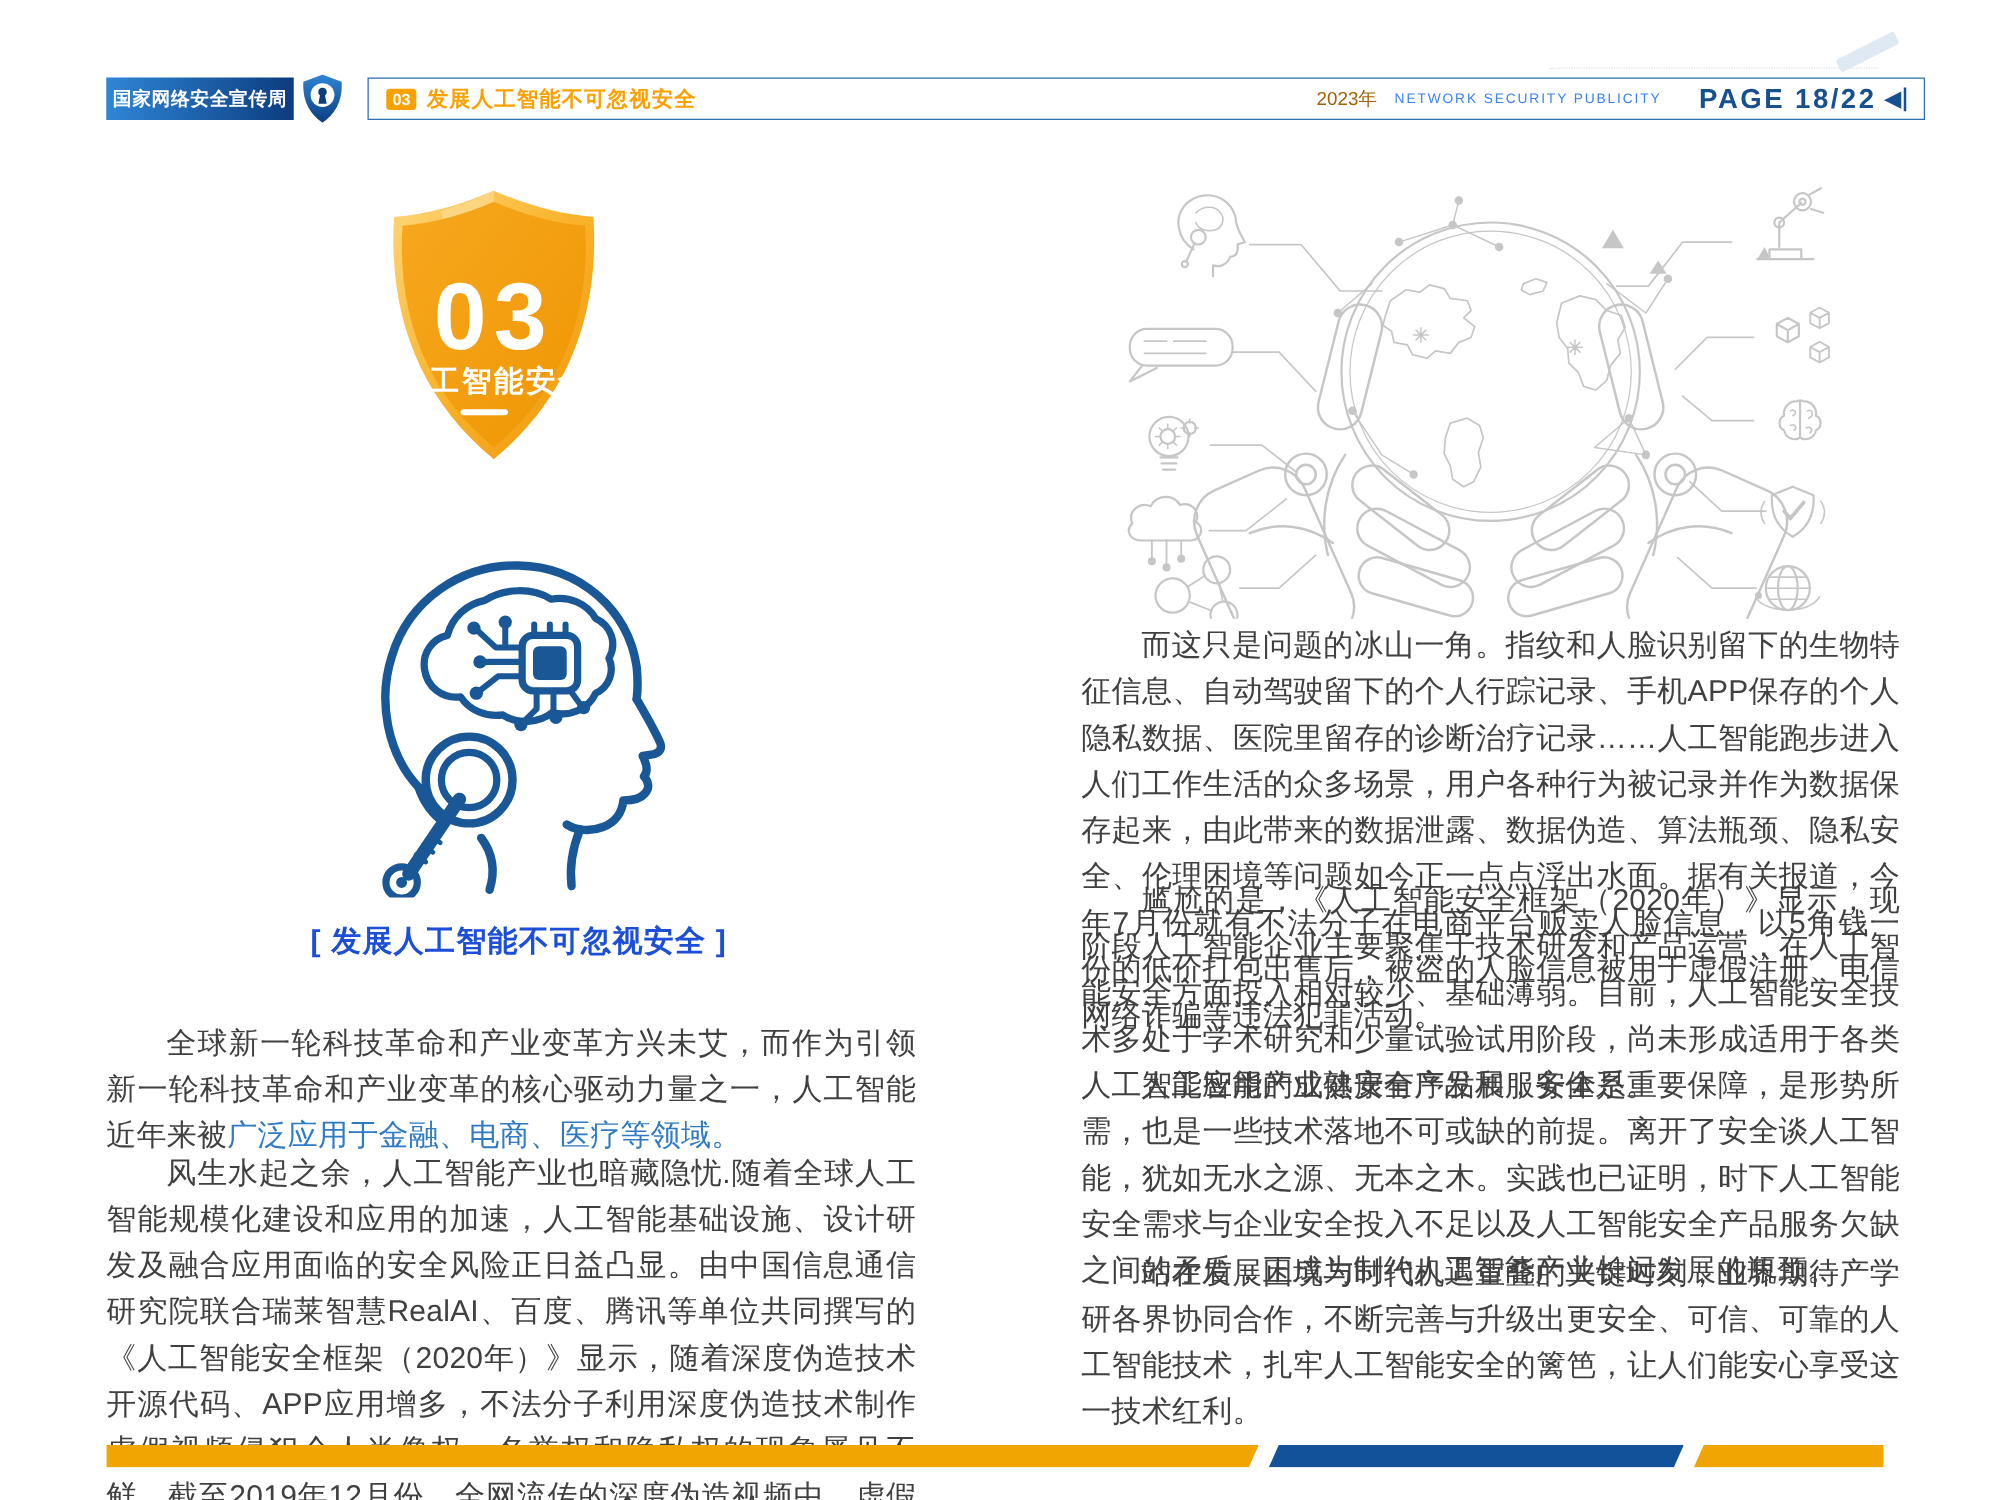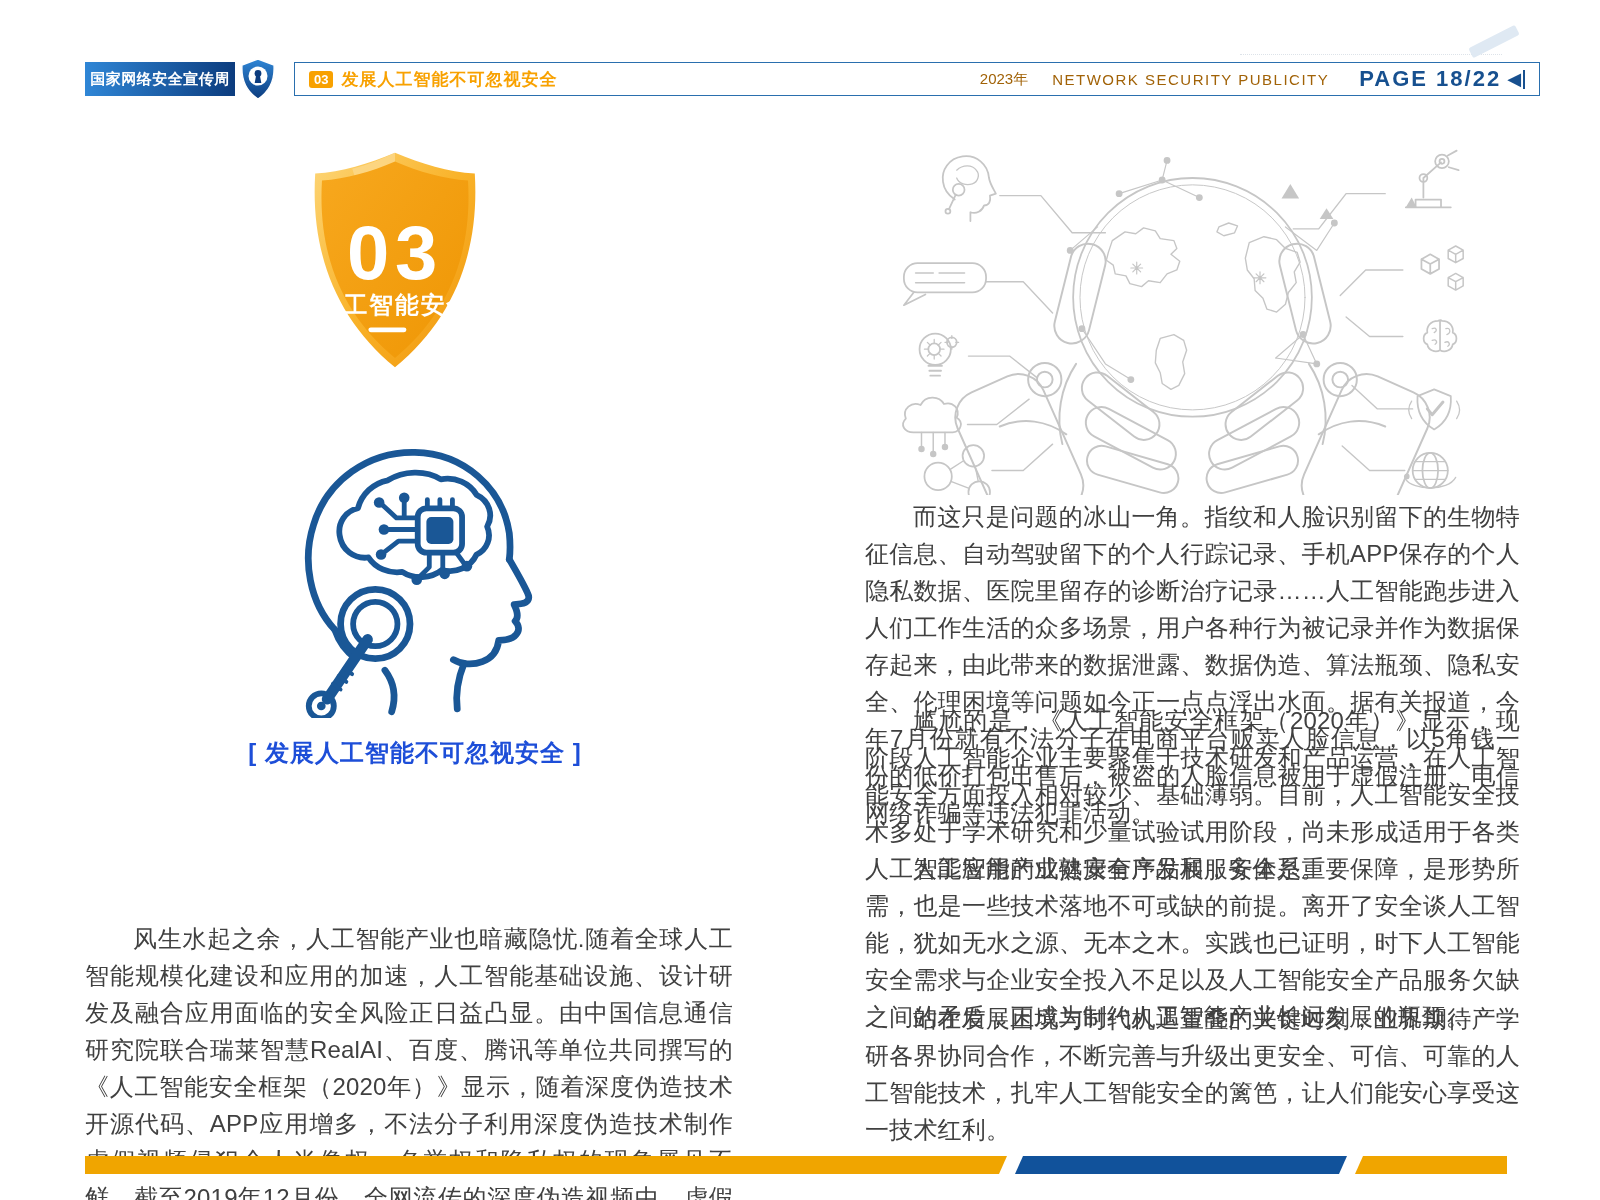--- a/index.html
+++ b/index.html
@@ -20,21 +20,21 @@
     border:1px solid #2a6fae;background:#fff;
     display:flex;align-items:center;padding:0 14px;
   }
   .sec-badge{
     background:#f8a100;color:#fff;font-weight:bold;font-size:13px;
     padding:2px 5px;border-radius:3px;line-height:1;
   }
   .sec-title{color:#f8a100;font-weight:bold;font-size:17px;margin-left:8px;letter-spacing:1px;}
   .hdr-spacer{flex:1;}
   .hdr-year{color:#a16207;font-size:15px;}
-  .hdr-en{color:#a16207;font-size:15px;letter-spacing:1.5px;margin-left:24px;}
+  .hdr-en{color:#3b82f6;font-size:11px;letter-spacing:1.5px;margin-left:14px;}
   .hdr-page{color:#17508f;font-weight:bold;font-size:22px;margin-left:30px;letter-spacing:2px;}
   .hdr-arrow{color:#17508f;font-size:18px;margin-left:6px;line-height:1;}
   .hdr-arrow-bar{display:inline-block;width:2px;height:19px;background:#17508f;margin-left:2px;vertical-align:middle;}
   .corner-accent{
     position:absolute;left:1468px;top:36px;width:52px;height:11px;background:#dfe9f3;
     transform:rotate(-27deg);border-radius:2px;
   }
   .hdr-dotted{position:absolute;left:1240px;top:54px;width:262px;border-top:1px dotted #dde3e9;}
   
   .badge-shield{position:absolute;left:300px;top:148px;width:190px;height:224px;}
@@ -145,20 +145,21 @@
       <circle cx="134" cy="75" r="5.5"></circle>
         <circle cx="147" cy="160" r="5.5"></circle>
         <circle cx="176" cy="154" r="5.5"></circle>
       <circle cx="199" cy="146" r="5.5"></circle>
         <circle cx="48" cy="291" r="4.5"></circle>
     </g>
   </svg>
 
   <div class="left-title">[ 发展人工智能不可忽视安全 ]</div>
 
+  <p class="body-para lp" style="top:816px"><span>全球新一轮科技革命和产业变革方兴未艾，而作为引领新一轮科技革命和产业变革的核心驱动力量之一，人工智能近年来被</span><span class="hl">广泛应用于金融、电商、医疗等领域。</span></p>
 
   <p class="body-para lp" style="top:920px">风生水起之余，人工智能产业也暗藏隐忧.随着全球人工智能规模化建设和应用的加速，人工智能基础设施、设计研发及融合应用面临的安全风险正日益凸显。由中国信息通信研究院联合瑞莱智慧RealAI、百度、腾讯等单位共同撰写的《人工智能安全框架（2020年）》显示，随着深度伪造技术开源代码、APP应用增多，不法分子利用深度伪造技术制作虚假视频侵犯个人肖像权、名誉权和隐私权的现象屡见不鲜。截至2019年12月份，全网流传的深度伪造视频中，虚假色情内容占比高达96%。</p>
 
   <svg class="right-illus" viewBox="0 0 650 370">
     <g stroke="#c6c6c6" fill="none" stroke-width="1.8" stroke-linecap="round" stroke-linejoin="round">
 
       <g>
         <circle cx="325" cy="168" r="122"></circle>
         <circle cx="325" cy="168" r="115" stroke-width="1"></circle>
         <path stroke-width="1.4" d="M243 110 l13 -9 11 2 8 -6 12 3 5 8 14 2 3 8 -6 6 9 7 -3 9 -10 4 -7 9 -12 -2 -7 6 -12 -3 -4 -8 -11 -2 -2 -9 -7 -5 2 -8 4 -12 Z"></path>

